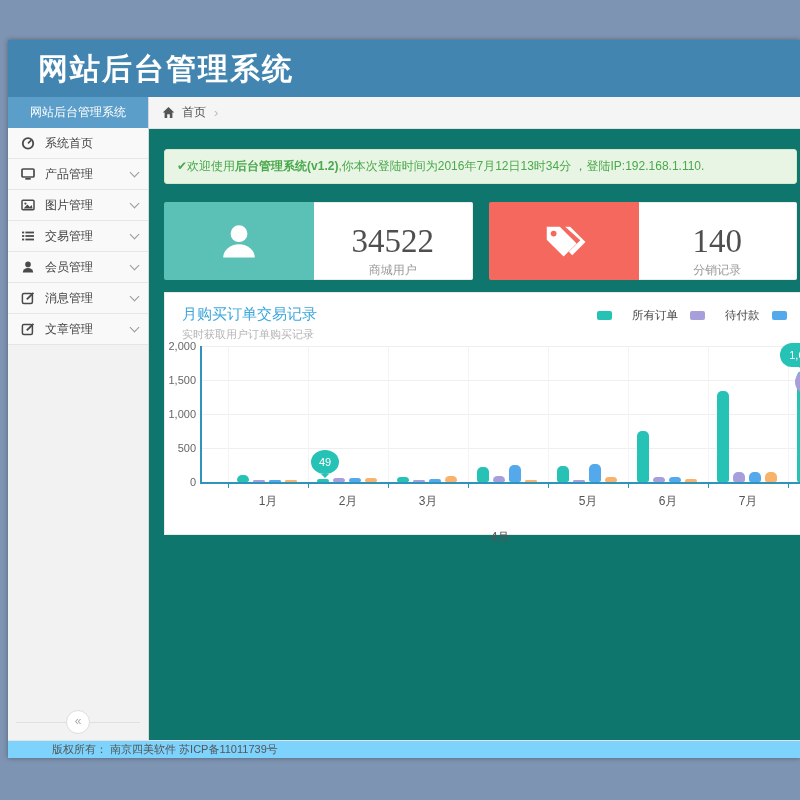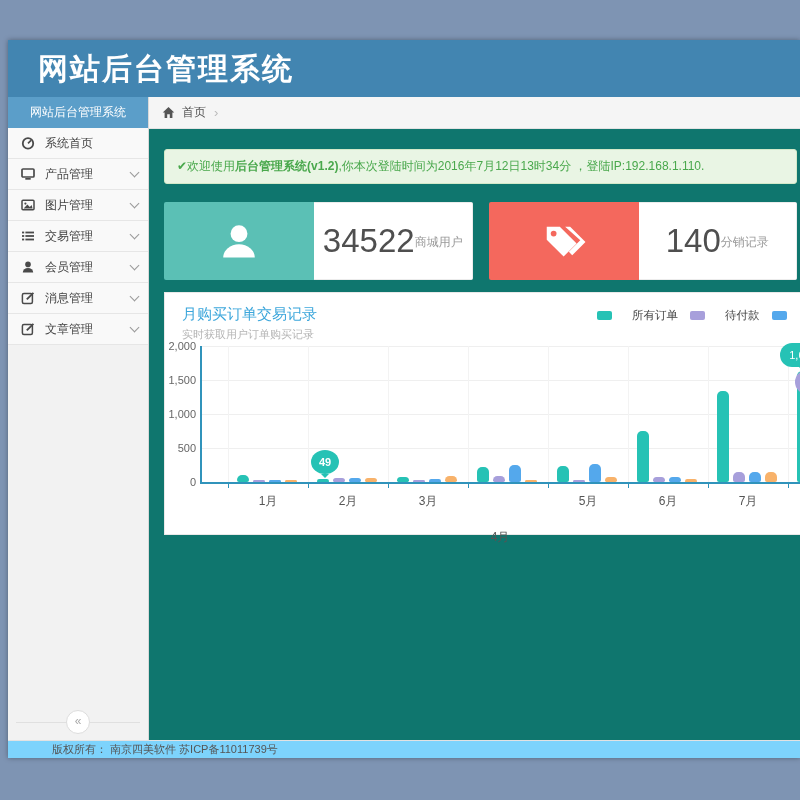--- a/index.html
+++ b/index.html
@@ -30,22 +30,22 @@
               align-items:center;padding-left:13px;font-size:12px;color:#555;}
   .breadcrumb .homeico{margin-right:7px;display:inline-flex;}
   .breadcrumb .sep{color:#bbb;margin-left:8px;font-size:13px;}
   .content{flex:1;padding:20px 0 0 15px;position:relative;overflow:visible;}
   .alert{box-sizing:border-box;width:633px;background:#e9f5e4;border:1px solid #d3e9c9;color:#49a84c;
          font-size:12px;padding:8px 12px;border-radius:3px;}
   .alert b{font-weight:bold;}
   .stats-row{margin-top:18px;display:flex;width:633px;gap:16px;}
   .stat-card{flex:1;height:78px;display:flex;}
   .stat-icon{width:150px;display:flex;align-items:center;justify-content:center;border-radius:2px 0 0 2px;}
-  .stat-text{flex:1;border:1px solid #ececec;border-left:none;display:flex;flex-direction:row;
-             align-items:center;justify-content:center;background:#fff;border-radius:0 2px 2px 0;}
+  .stat-text{flex:1;border:1px solid #ececec;border-left:none;display:flex;flex-direction:column;
+             align-items:center;justify-content:flex-end;background:#fff;border-radius:0 2px 2px 0;font-family:Liberation Serif, serif;}
   .stat-value{font-size:33px;color:#4f4f4f;line-height:1.05;}
   .stat-label{font-size:12px;color:#999;margin-top:3px;}
   
   .chart-card{box-sizing:border-box;margin-top:12px;width:645px;height:243px;background:#fff;
               border:1px solid #e9e9e9;position:relative;padding:12px 0 0 17px;}
   .chart-title{font-size:15px;color:#3ba6db;}
   .chart-sub{font-size:11px;color:#b5b5b5;margin-top:3px;}
   .legend{position:absolute;top:15px;left:432px;display:flex;gap:12px;white-space:nowrap;}
   .legend-item{display:flex;align-items:center;gap:20px;font-size:11.5px;color:#444;cursor:pointer;}
   .legend-swatch{width:15px;height:9px;border-radius:2px;display:inline-block;}
@@ -53,21 +53,21 @@
   .gridline{position:absolute;left:0;right:-16px;height:1px;background:#efefef;}
   .vline{position:absolute;top:0;width:1px;height:136px;background:#f3f3f3;}
   .xaxis{position:absolute;left:-2px;top:136px;width:640px;height:2px;background:#3093bb;}
   .tick{position:absolute;top:138px;width:1px;height:4px;background:#3093bb;}
   .ylabel{position:absolute;left:-42px;width:36px;text-align:right;font-size:11px;color:#666;}
   .xlabel{position:absolute;top:147px;width:40px;text-align:center;font-size:12px;color:#555;}
   .bar{position:absolute;bottom:0;width:12px;border-radius:5px 5px 2px 2px;cursor:pointer;z-index:1;}
   .balloon{position:absolute;color:#fff;font-size:11px;text-align:center;z-index:3;}
   .balloon .tail{position:absolute;left:50%;bottom:-4px;margin-left:-4px;width:0;height:0;
                  border:4px solid transparent;border-bottom:none;}
-  .balloon.circle{width:28px;height:24px;border-radius:50%;line-height:24px;font-weight:bold;}
+  .balloon.circle{width:28px;height:24px;border-radius:50%;line-height:24px;}
   .balloon.pill{width:46px;height:24px;border-radius:12px;line-height:24px;}
   .balloon.dot{width:24px;height:24px;border-radius:50%;z-index:2;}
   
   .app-footer{flex:0 0 17px;background:#7dd3fc;border-top:1px solid #e2e2e2;font-size:11px;
               color:#555;line-height:16px;padding-left:44px;}
 </style>
 </head>
 <body>
 
 <div class="window">

